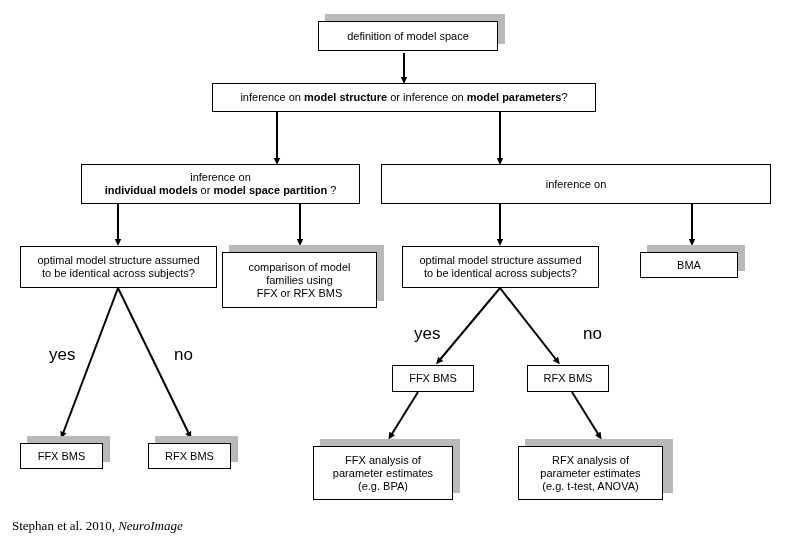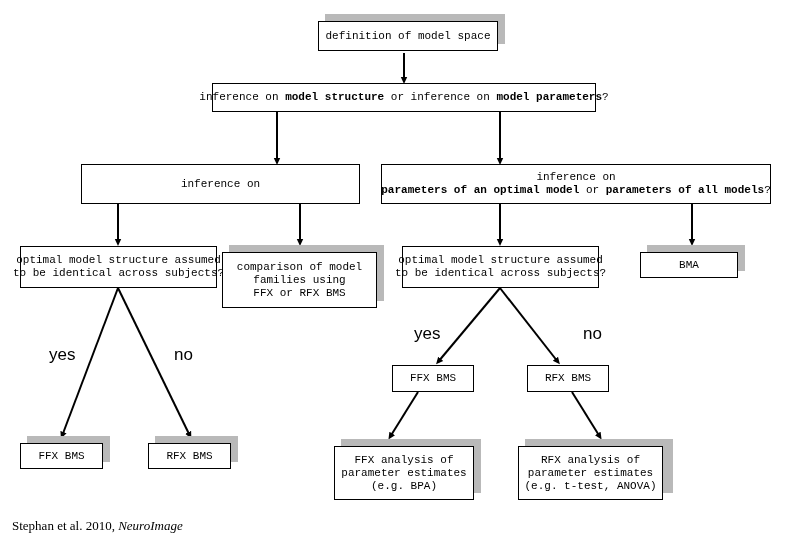--- a/index.html
+++ b/index.html
@@ -13,21 +13,21 @@
   svg.arrows{position:absolute;left:0;top:0;width:810px;height:540px;pointer-events:none;}
 
   .node{position:absolute;box-sizing:border-box;}
   .shadow{position:absolute;background:#b9b9b9;box-sizing:border-box;}
   .boxinner{
     position:absolute;left:0;top:0;width:100%;height:100%;
     border:1px solid #000;background:#fff;box-sizing:border-box;
     display:flex;flex-direction:column;align-items:center;justify-content:center;
     text-align:center;color:#000;font-size:11px;line-height:13px;
   }
-  .boxinner .ln{display:block;white-space:nowrap;font-family:Liberation Mono, monospace;}
+  .boxinner .ln{display:block;white-space:nowrap;}
   .b{font-weight:bold;}
   .edgelabel{
     position:absolute;font-size:17px;color:#000;white-space:nowrap;
   }
   .citation{
     position:absolute;font-family:"Liberation Serif", serif;
     font-size:13px;color:#000;white-space:nowrap;margin-top:6px;
   }
   .citation i{font-style:italic;}
 </style>
@@ -79,27 +79,27 @@
 
   <div class="node" style="left:212px;top:83px;width:384px;height:29px;">
     <div class="boxinner">
       <span class="ln"><span>inference on </span><span class="b">model structure</span><span>   or   </span><span>inference on </span><span class="b">model parameters</span><span>?</span></span>
     </div>
   </div>
 
   <div class="node" style="left:81px;top:164px;width:279px;height:40px;">
     <div class="boxinner">
       <span class="ln">inference on</span>
+      <span class="ln"><span class="b">individual models</span><span>   or   </span><span class="b">model space partition</span><span> ?</span></span>
     </div>
   </div>
 
   <div class="node" style="left:381px;top:164px;width:390px;height:40px;">
     <div class="boxinner">
       <span class="ln">inference on</span>
-      <span class="ln"><span class="b">parameters of an optimal model</span><span>   or   </span><span class="b">parameters of all models</span><span>?</span></span>
     </div>
   </div>
 
   <div class="node" style="left:20px;top:246px;width:197px;height:42px;">
     <div class="boxinner">
       <span class="ln">optimal model structure assumed</span>
       <span class="ln">to be identical across subjects?</span>
     </div>
   </div>
 
@@ -151,21 +151,21 @@
       <span class="ln">FFX BMS</span>
     </div>
   </div>
 
   <div class="node" style="left:527px;top:365px;width:82px;height:27px;">
     <div class="boxinner">
       <span class="ln">RFX BMS</span>
     </div>
   </div>
 
-  <div class="node" style="left:334px;top:446px;width:140px;height:54px;">
+  <div class="node" style="left:313px;top:446px;width:140px;height:54px;">
     <div class="shadow" style="left:7px;top:-7px;width:140px;height:54px;"></div>
     <div class="boxinner">
       <span class="ln">FFX analysis of</span>
       <span class="ln">parameter estimates</span>
       <span class="ln">(e.g. BPA)</span>
     </div>
   </div>
 
   <div class="node" style="left:518px;top:446px;width:145px;height:54px;">
     <div class="shadow" style="left:7px;top:-7px;width:148px;height:54px;"></div>

